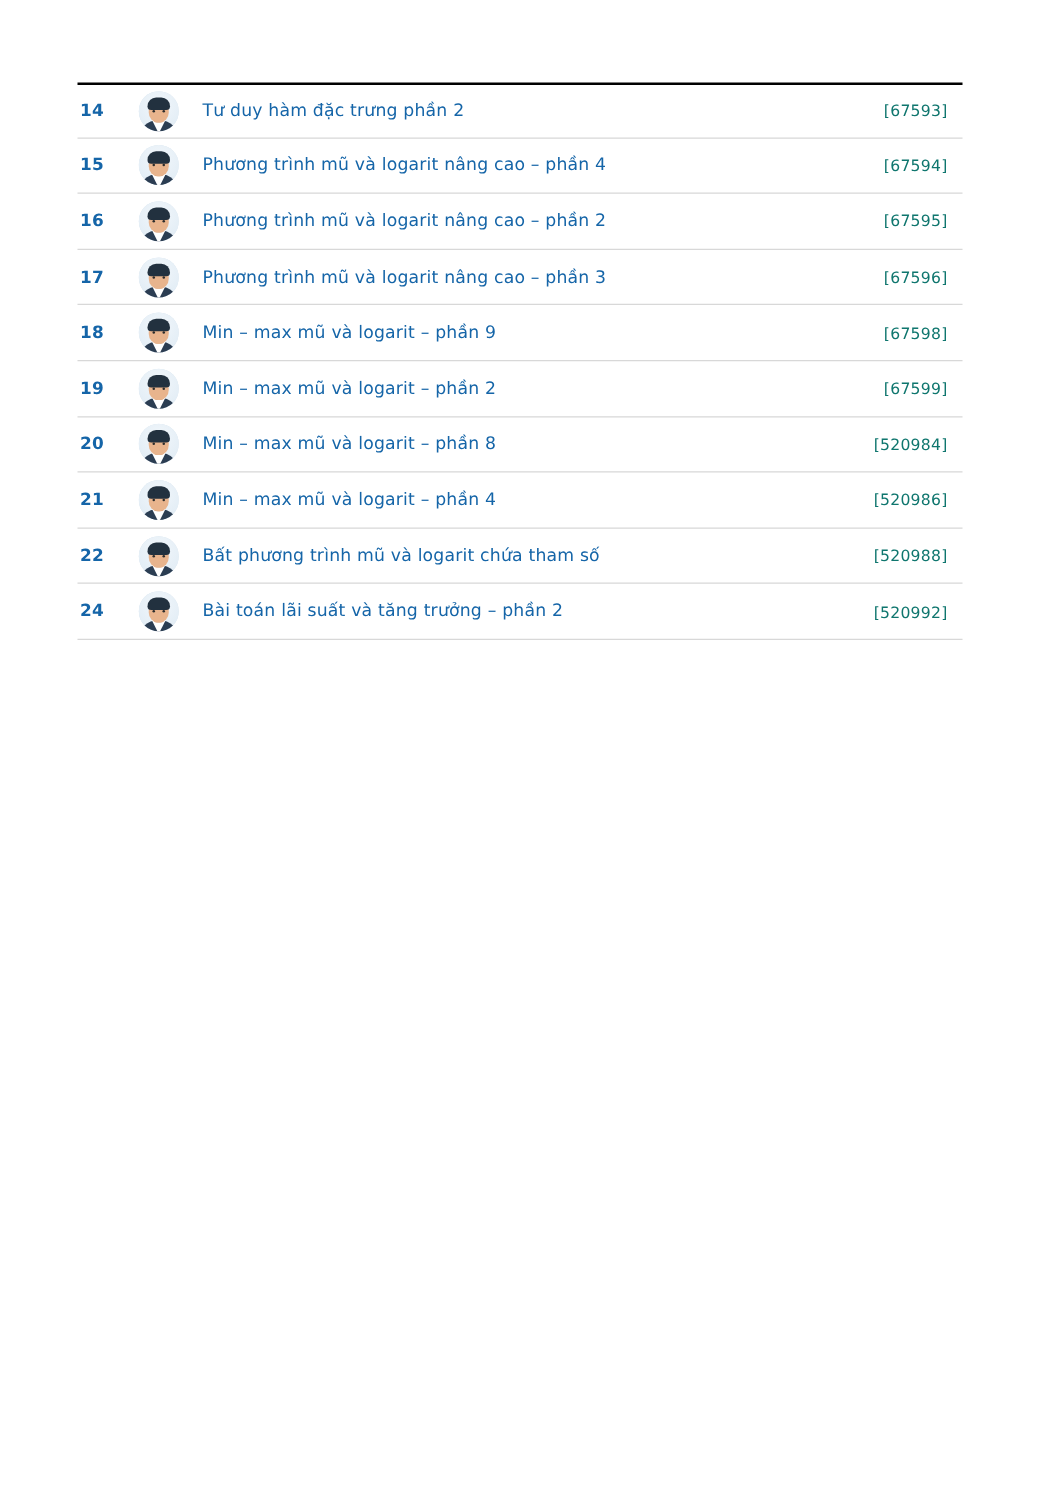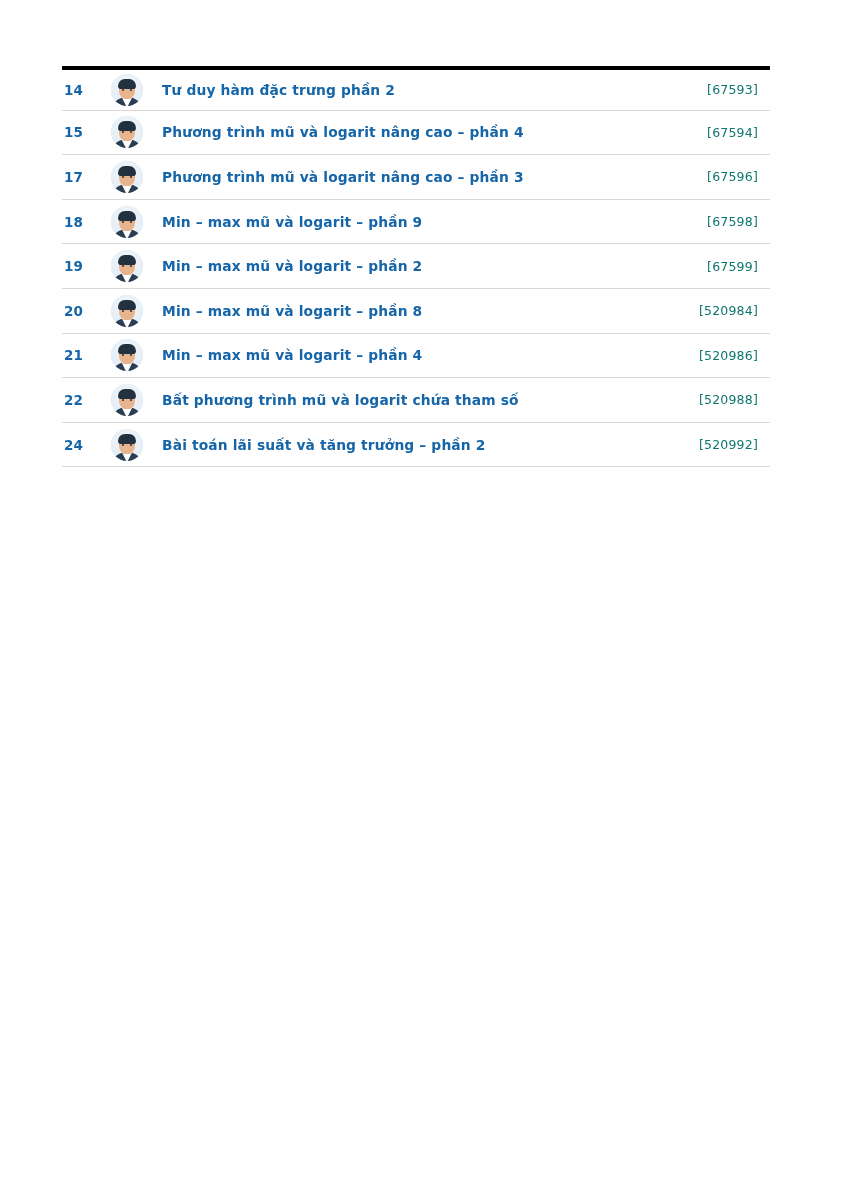--- a/index.html
+++ b/index.html
@@ -27,21 +27,21 @@
     width: 708px;
   }
   .lesson-row {
     display: flex;
     align-items: center;
     height: 44.6px;
     border-bottom: 1px solid #d8d8d8;
     box-sizing: border-box;
   }
   .lesson-row:first-child {
-    border-top: 4px solid #000000;
+    border-top: 2px solid #000000;
   }
   .row-index {
     width: 40px;
     flex: 0 0 40px;
     font-size: 13.5px;
     font-weight: bold;
     color: #1565a8;
     text-align: left;
     padding-left: 2px;
     box-sizing: border-box;
@@ -125,21 +125,21 @@
     width: 2px;
     height: 2px;
     border-radius: 50%;
     background: #2b2b2b;
   }
   .avatar .eye.l { left: 11px; }
   .avatar .eye.r { right: 11px; }
   .row-title {
     flex: 1 1 auto;
     font-size: 13.8px;
-    font-weight: bold;
+    font-weight: normal;
     color: #1565a8;
     padding-left: 10px;
     white-space: nowrap;
     overflow: hidden;
     text-overflow: ellipsis;
     letter-spacing: 0.15px;
   }
   .row-code {
     flex: 0 0 90px;
     width: 90px;
@@ -186,20 +186,37 @@
             <span class="face"></span>
             <span class="hair"></span>
             <span class="eye l"></span>
             <span class="eye r"></span>
         </div>
       </div>
       <div class="row-title">Phương trình mũ và logarit nâng cao – phần 4</div>
       <div class="row-code">[67594]</div>
     </div>
 
+    <div class="lesson-row">
+      <div class="row-index">16</div>
+      <div class="row-avatar">
+        <div class="avatar">
+          <span class="bg"></span>
+            <span class="shoulders"></span>
+            <span class="collar"></span>
+            <span class="neck"></span>
+            <span class="face"></span>
+            <span class="hair"></span>
+            <span class="eye l"></span>
+            <span class="eye r"></span>
+        </div>
+      </div>
+      <div class="row-title">Phương trình mũ và logarit nâng cao – phần 2</div>
+      <div class="row-code">[67595]</div>
+    </div>
 
     <div class="lesson-row">
       <div class="row-index">17</div>
       <div class="row-avatar">
         <div class="avatar">
           <span class="bg"></span>
             <span class="shoulders"></span>
             <span class="collar"></span>
             <span class="neck"></span>
             <span class="face"></span>

